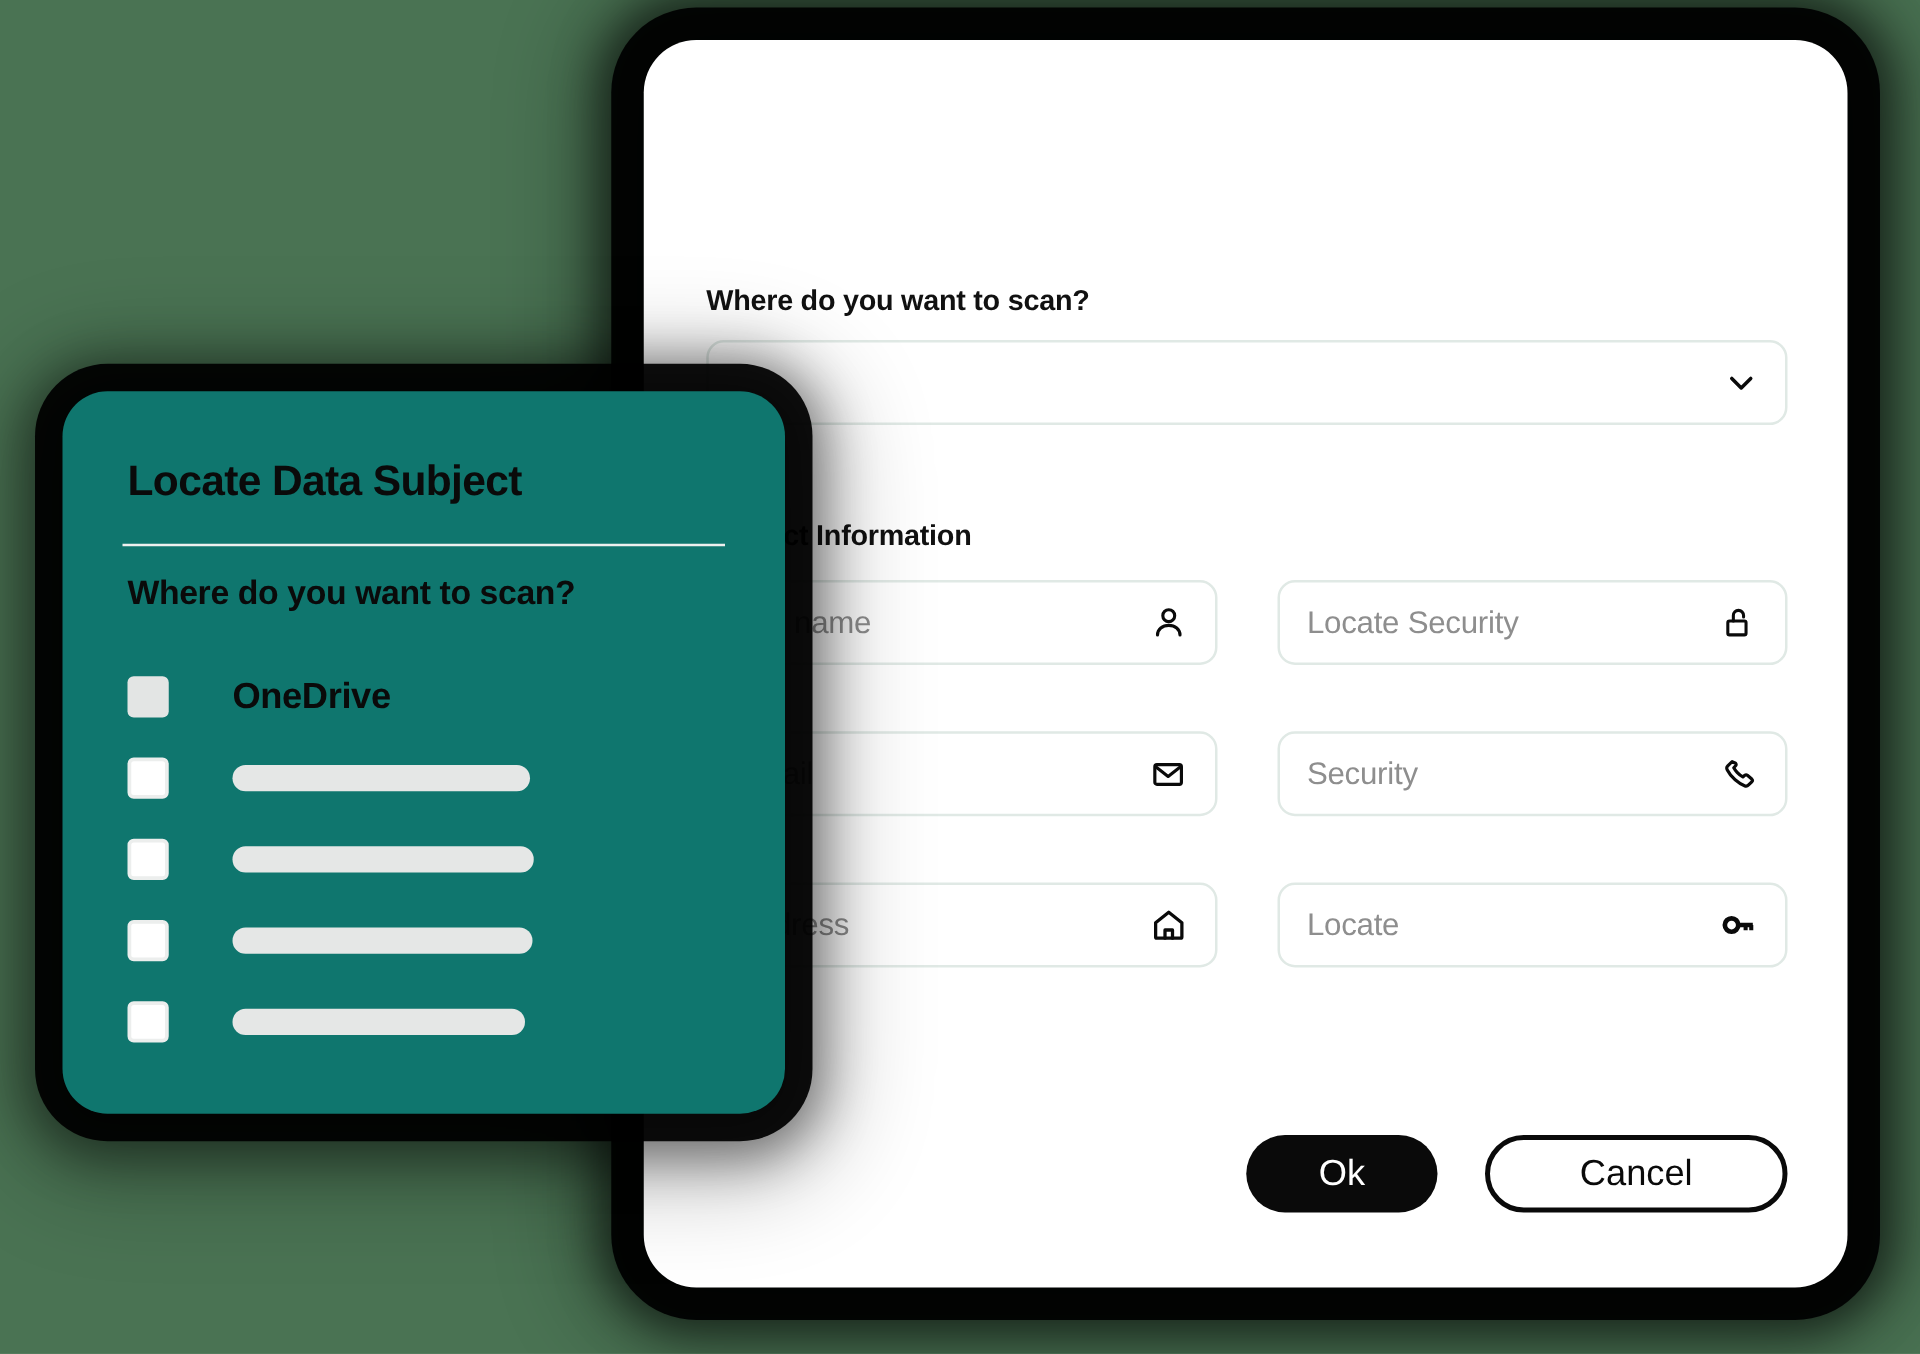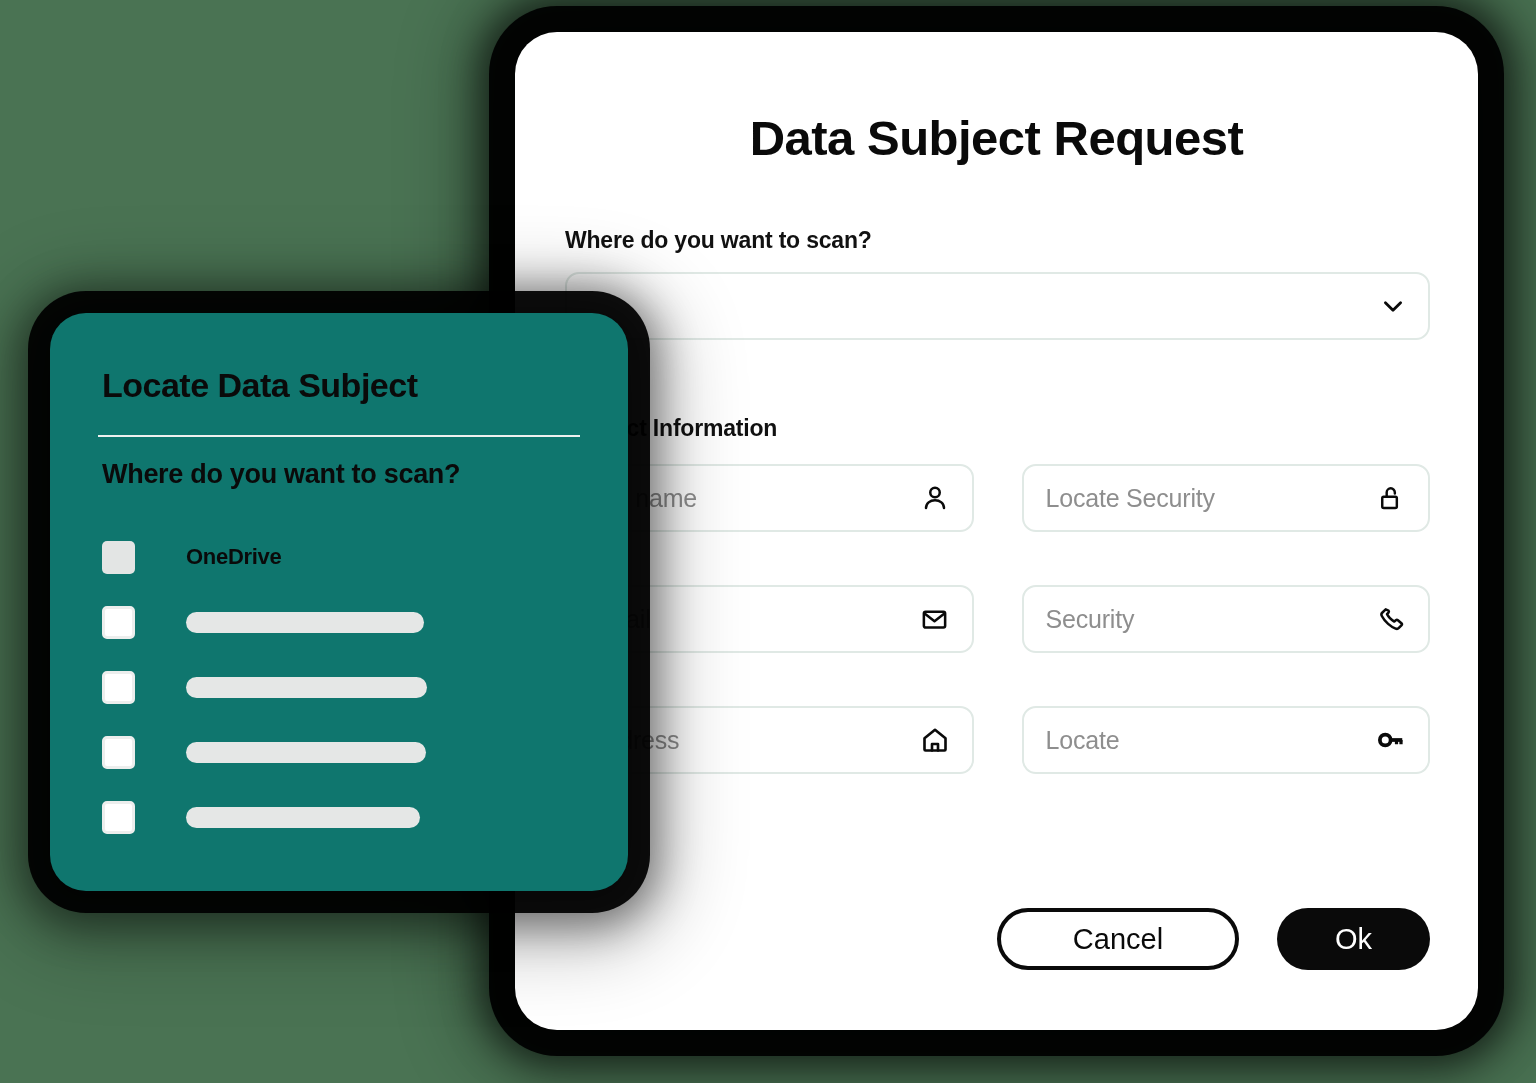--- a/index.html
+++ b/index.html
@@ -180,40 +180,39 @@
   .lds-row:last-child { margin-bottom: 0; }
   .lds-check {
     width: 33px; height: 33px;
     border-radius: 5px;
     flex: 0 0 33px;
   }
   .lds-check.filled { background: #e3e5e4; border: none; }
   .lds-check.empty  { background: #ffffff; border: 3px solid #eceeed; }
   .lds-label {
     margin-left: 51px;
-    font-size: 22px;
+    font-size: 29px;
     font-weight: bold;
     color: #0a0a0a;
     letter-spacing: -0.3px;
   }
   .lds-skeleton {
     margin-left: 51px;
     height: 21px;
     border-radius: 11px;
     background: #e5e7e6;
   }
 </style>
 </head>
 <body>
 
 <div id="stage">
 
   <div id="dsr-card">
 
-    <div id="dsr-title">Data Subject Request</div>
 
     <div class="section-label" id="dsr-scan-label">Where do you want to scan?</div>
 
     <div id="dsr-select">
       <span id="dsr-select-chevron">
         <svg width="26" height="26" viewBox="0 0 24 24" fill="none" stroke="#0a0a0a" stroke-width="2.6" stroke-linecap="round" stroke-linejoin="round">
           <polyline points="5 9 12 16 19 9"></polyline>
         </svg>
       </span>
     </div>
@@ -279,22 +278,22 @@
             <path d="M11.7 12H21" stroke-width="3" stroke-linecap="butt"></path>
             <path d="M16.4 12v3.4" stroke-width="2.6" stroke-linecap="butt"></path>
             <path d="M20 12v3.4" stroke-width="2.6" stroke-linecap="butt"></path>
           </svg>
         </span>
       </div>
 
     </div>
 
     <div id="dsr-actions">
+      <button id="btn-ok">Ok</button>
       <button id="btn-cancel">Cancel</button>
-      <button id="btn-ok">Ok</button>
     </div>
 
   </div>
 
   <div id="lds-card">
 
     <div id="lds-title">Locate Data Subject</div>
 
     <div id="lds-divider"></div>
 

